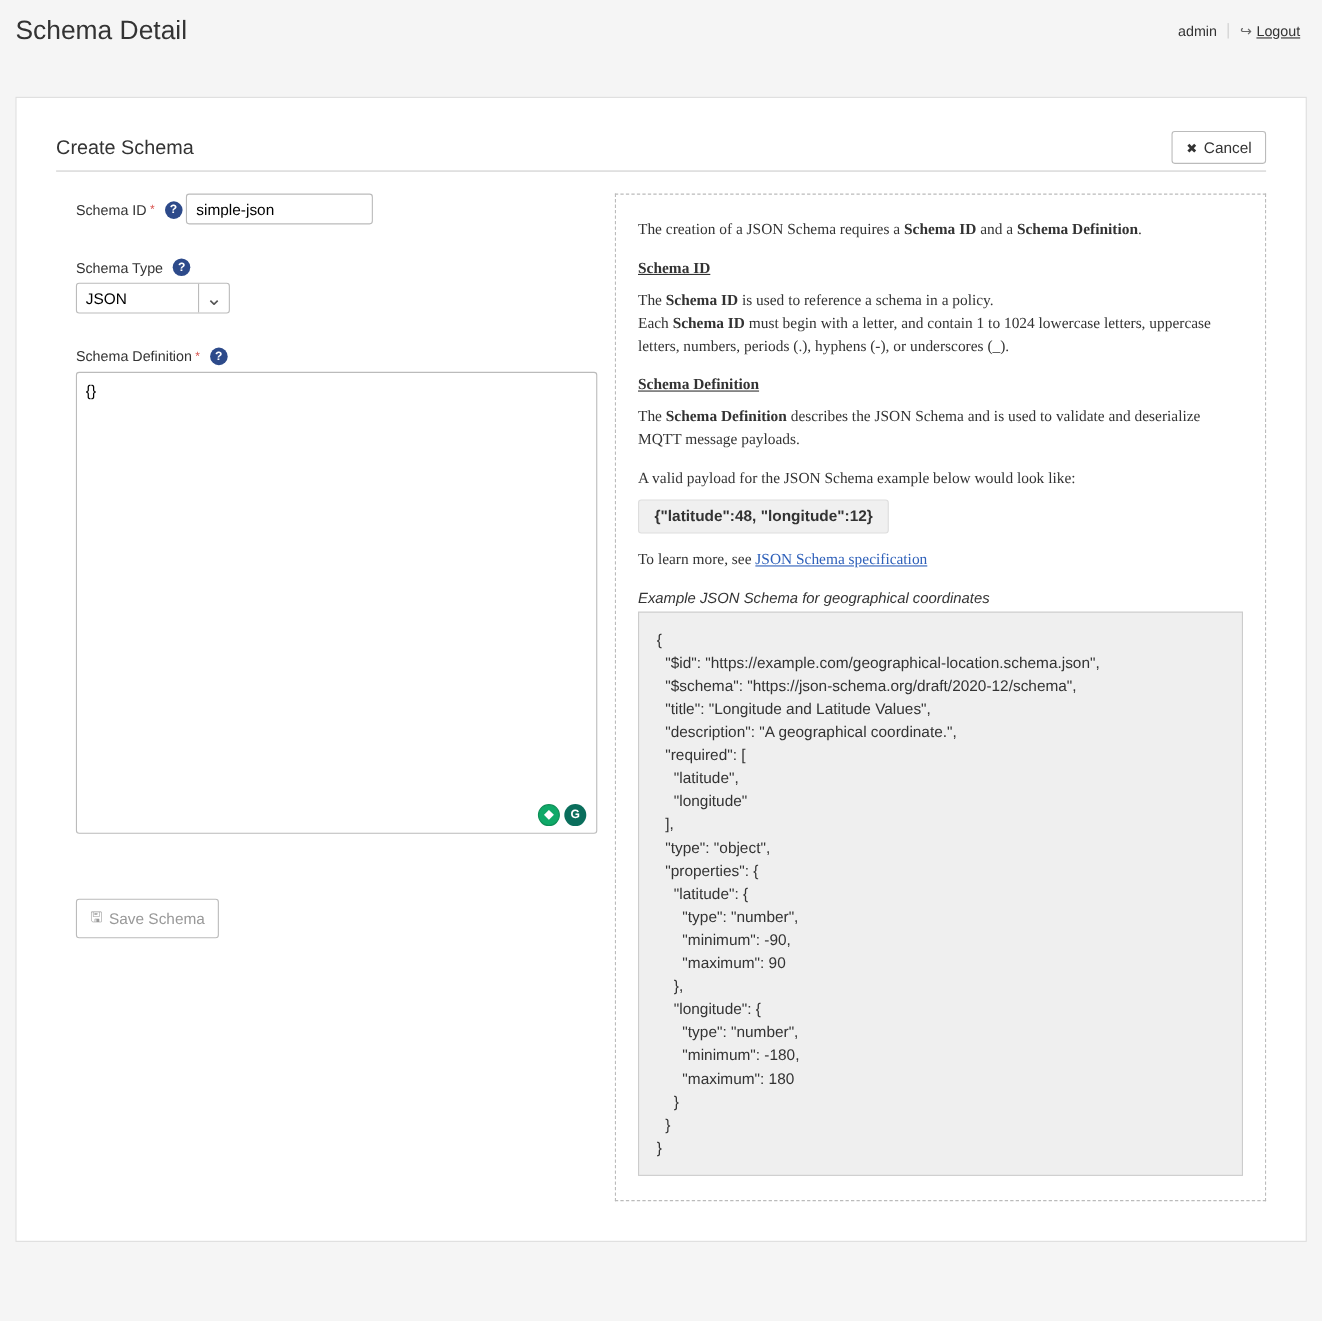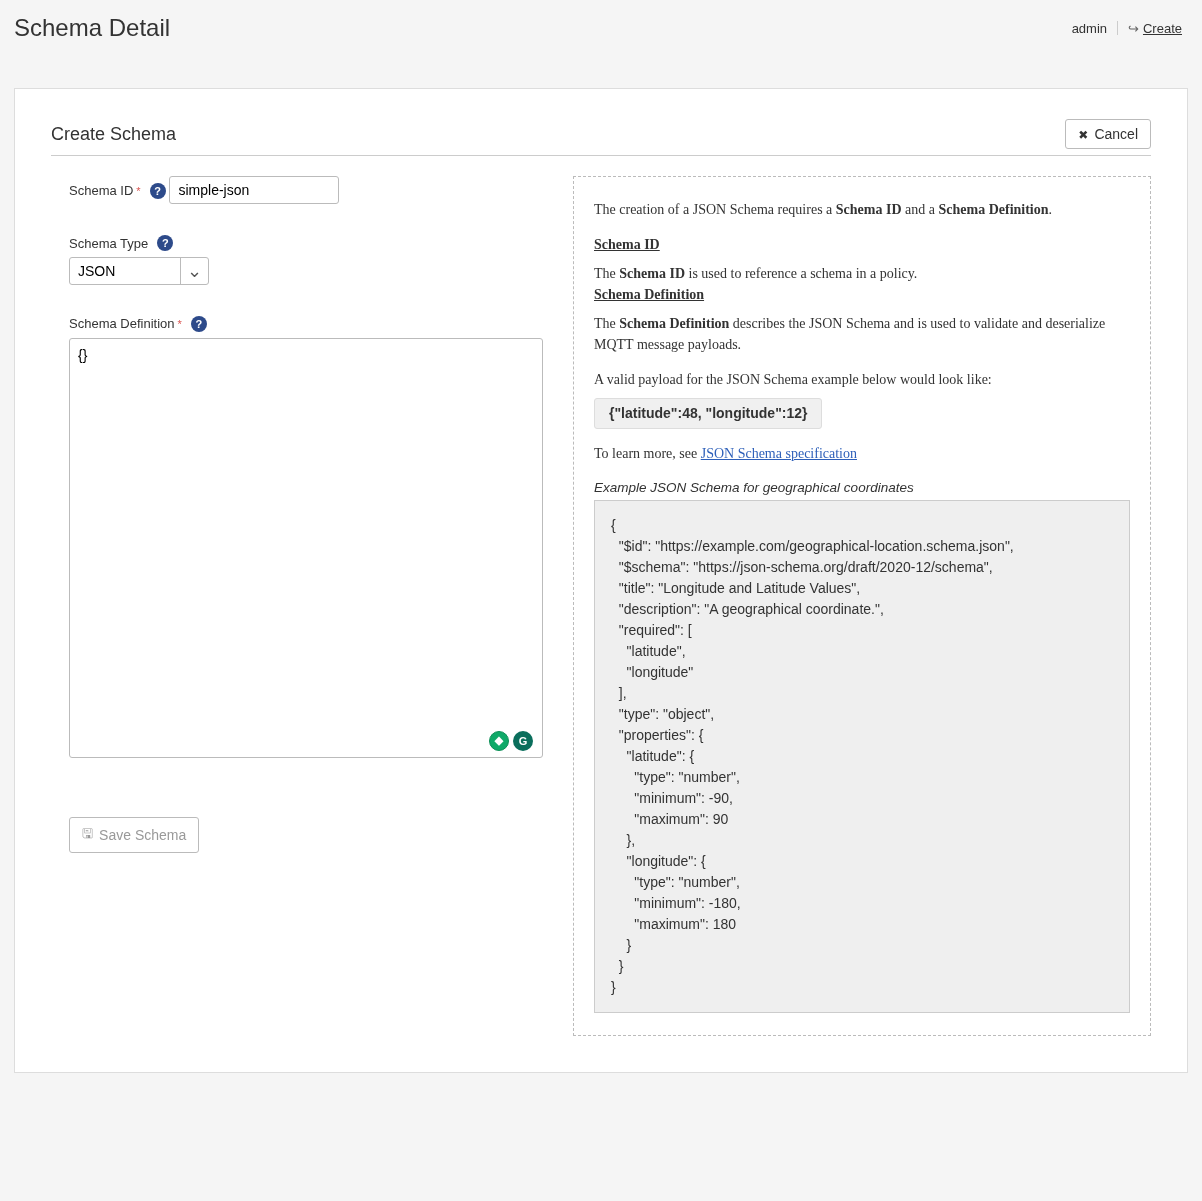--- a/index.html
+++ b/index.html
@@ -75,21 +75,21 @@
     }
     .btn-disabled {
       color: #999;
       cursor: default;
     }
     .x-icon::before { content: "✖"; font-size: 12px; }
     .save-icon::before { content: "🖫"; font-size: 13px; color: #999;}
 
     .content-columns {
       display: flex;
-      gap: 30px;
+      gap: 16px;
       align-items: flex-start;
     }
     .left-col {
       flex: 0 0 484px;
       padding-left: 18px;
     }
     .right-col {
       flex: 1;
     }
     .form-group { margin-bottom: 20px; }
@@ -228,21 +228,21 @@
 </head>
 <body>
 
 <div class="page-header">
   <h1 class="page-title">Schema Detail</h1>
   <div class="header-right">
     <span>admin</span>
     <span class="divider"></span>
     <a href="#" class="logout-link">
       <span class="logout-icon"></span>
-      <span>Create</span>
+      <span>Logout</span>
     </a>
   </div>
 </div>
 
 <div class="main-panel">
 
   <div class="section-header">
     <div class="section-title">Create Schema</div>
     <button class="btn">
       <span class="x-icon"></span>
@@ -302,20 +302,23 @@
       <div class="help-panel">
 
         <p>
           <span>The creation of a JSON Schema requires a </span><b>Schema ID</b><span> and a </span><b>Schema Definition</b><span>.</span>
         </p>
 
         <p class="hdr">Schema ID</p>
 
         <p style="margin-bottom:0;">
           <span>The </span><b>Schema ID</b><span> is used to reference a schema in a policy.</span>
+        </p>
+        <p>
+          <span>Each </span><b>Schema ID</b><span> must begin with a letter, and contain 1 to 1024 lowercase letters, uppercase letters, numbers, periods (.), hyphens (-), or underscores (_).</span>
         </p>
 
         <p class="hdr">Schema Definition</p>
 
         <p>
           <span>The </span><b>Schema Definition</b><span> describes the JSON Schema and is used to validate and deserialize MQTT message payloads.</span>
         </p>
 
         <p style="margin-bottom:6px;">A valid payload for the JSON Schema example below would look like:</p>
         <span class="inline-code">{"latitude":48, "longitude":12}</span>

